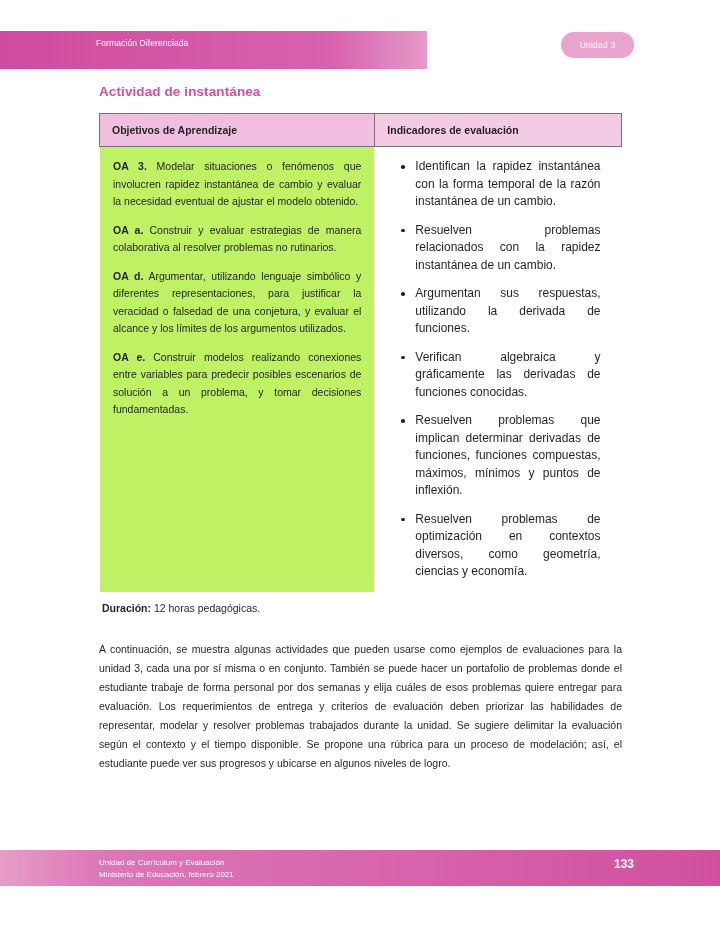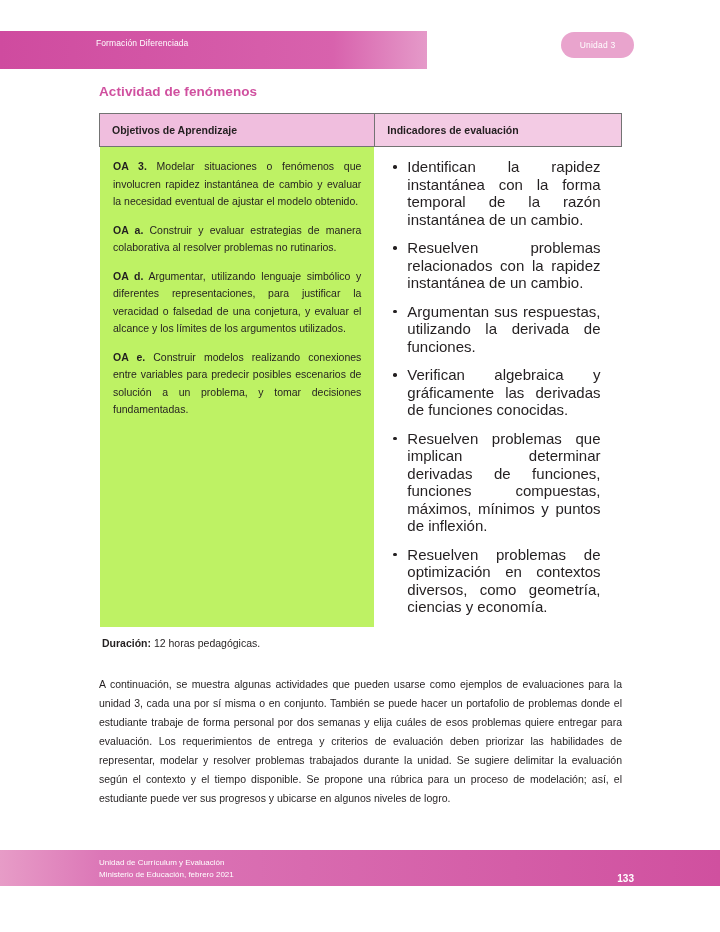--- a/index.html
+++ b/index.html
@@ -106,23 +106,23 @@
   .oa-para:last-child { margin-bottom: 0; }
   .oa-code { font-weight: bold; }
 
   ul.indicators {
     margin: 0;
     padding: 0 0 0 24px;
     list-style: none;
   }
   ul.indicators li {
     position: relative;
-    margin: 0 0 11px 4px;
+    margin: 0 0 11px 12px;
     text-align: justify;
-    font-size: 15px;
+    font-size: 12px;
     line-height: 17.5px;
     padding-right: 8px;
   }
   ul.indicators li:last-child { margin-bottom: 0; }
   ul.indicators li::before {
     content: "";
     position: absolute;
     left: -14px;
     top: 7px;
     width: 3.5px;
@@ -159,37 +159,37 @@
     position: absolute;
     left: 99px;
     bottom: 52px;
     color: #ffffff;
     font-size: 8px;
     line-height: 11.5px;
   }
   .footer-page {
     position: absolute;
     right: 86px;
-    bottom: 48px;
-    color: #ffffff;
-    font-size: 10px;
+    bottom: 61px;
+    color: #ffffff;
+    font-size: 12px;
     font-weight: bold;
   }
 </style>
 </head>
 <body>
 
 <div class="header-bar">
   <div class="header-line">Formación Diferenciada</div>
 </div>
 <div class="unidad-pill">Unidad 3</div>
 
 <div class="content">
 
-  <h1 class="section-title">Actividad de fenómenos</h1>
+  <h1 class="section-title">Actividad de instantánea</h1>
 
   <table class="oa-table">
     <thead>
       <tr>
         <th class="col-left">Objetivos de Aprendizaje</th>
         <th class="col-right">Indicadores de evaluación</th>
       </tr>
     </thead>
     <tbody>
       <tr>

